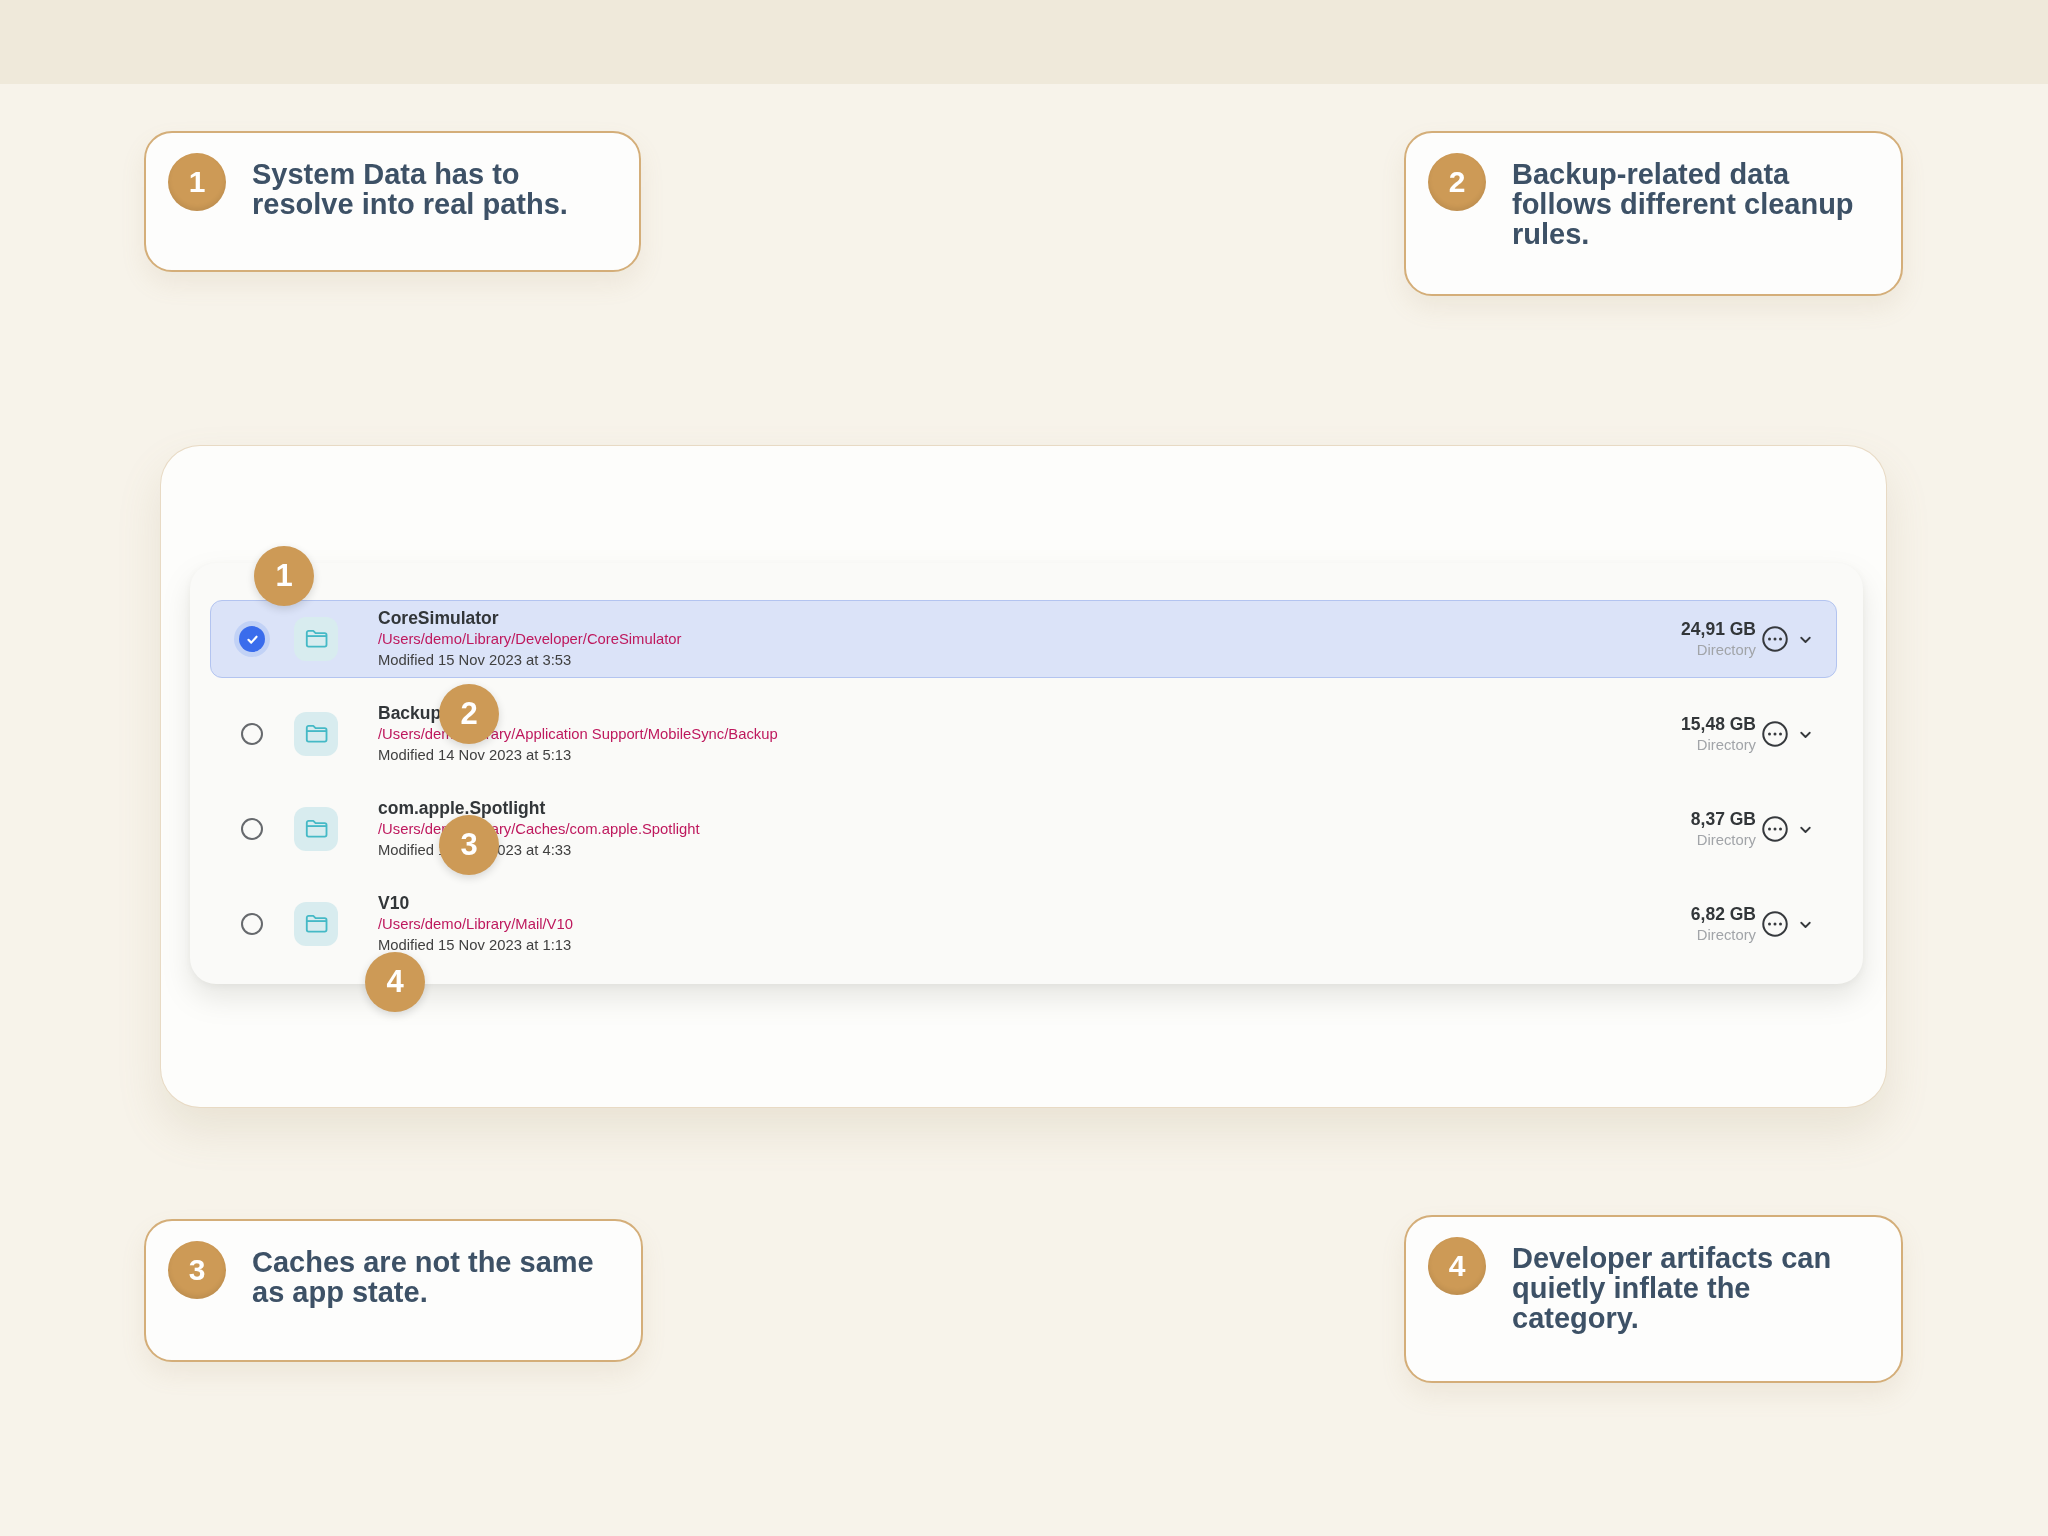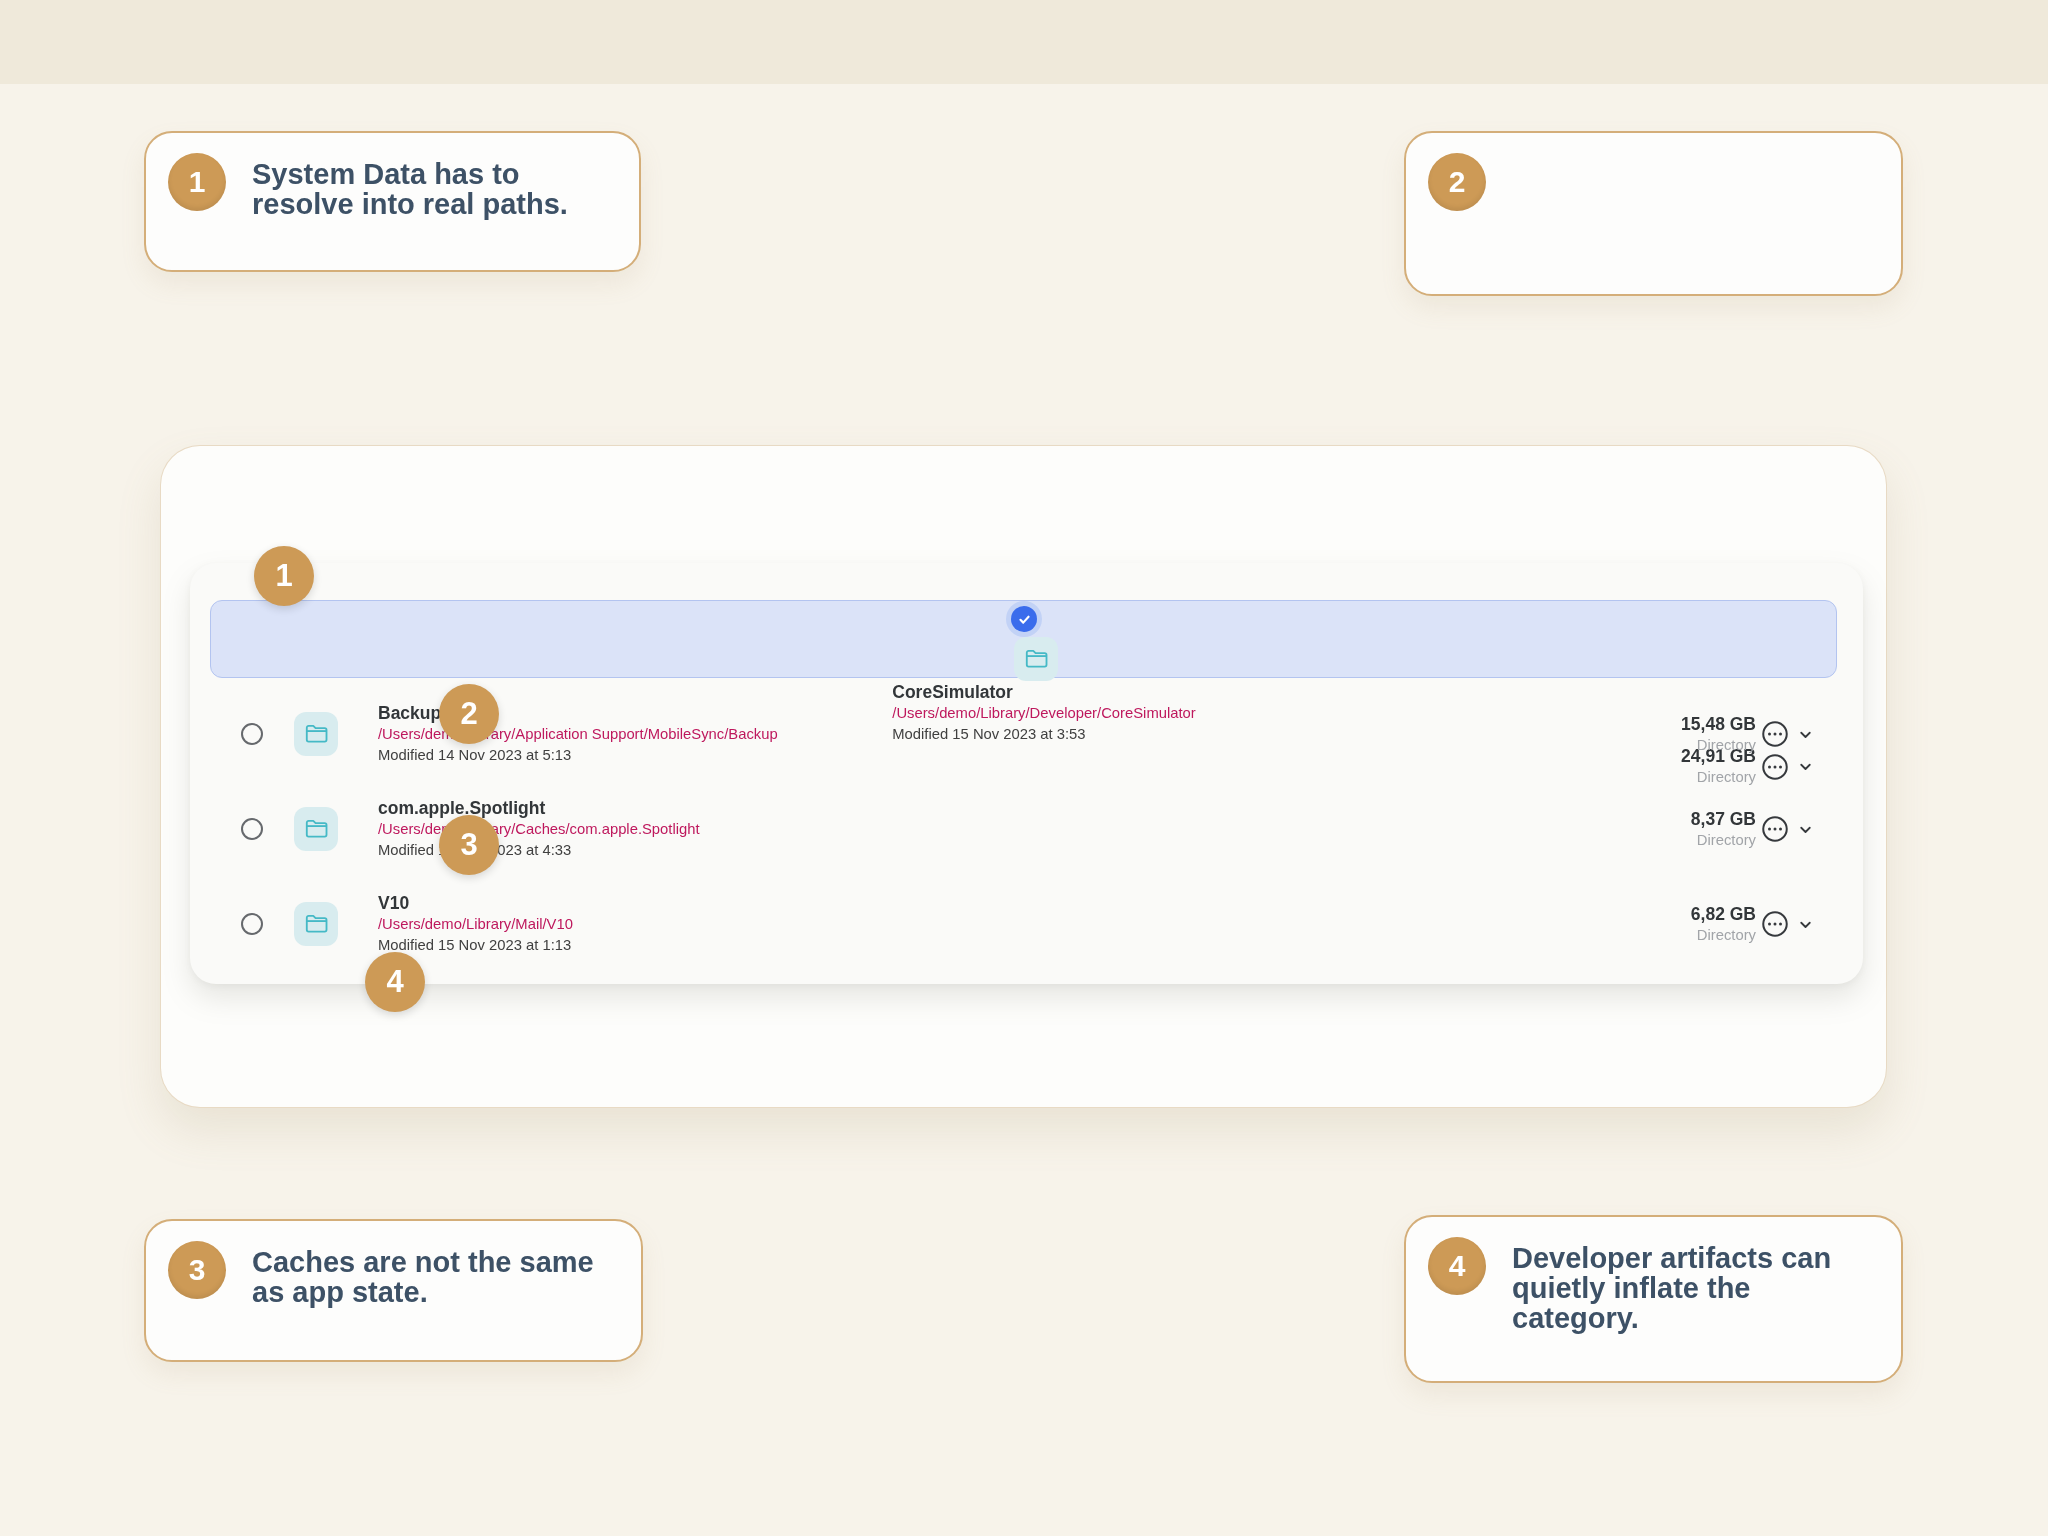--- a/index.html
+++ b/index.html
@@ -75,21 +75,20 @@
     height: 78px;
     border-radius: 12px;
     display: flex;
     align-items: center;
     padding: 0 22px 0 23px;
     border: 1.5px solid transparent;
   }
   .row.selected {
     background: #dbe3f8;
     border-color: #b3c4f0;
-    flex-direction: column;
   }
   .choice {
     flex: 0 0 auto;
     width: 36px; height: 36px;
     display: flex; align-items: center; justify-content: center;
   }
   .radio {
     width: 22px; height: 22px;
     border-radius: 50%;
     border: 2.5px solid #66696d;
@@ -154,20 +153,23 @@
 <div class="top-band"></div>
 
 <div class="callout" id="callout-1">
   <div class="callout-badge">1</div>
   <div class="callout-text">System Data has to
 resolve into real paths.</div>
 </div>
 
 <div class="callout" id="callout-2">
   <div class="callout-badge">2</div>
+  <div class="callout-text">Backup-related data
+follows different cleanup
+rules.</div>
 </div>
 
 <div class="callout" id="callout-3">
   <div class="callout-badge">3</div>
   <div class="callout-text">Caches are not the same
 as app state.</div>
 </div>
 
 <div class="callout" id="callout-4">
   <div class="callout-badge">4</div>

